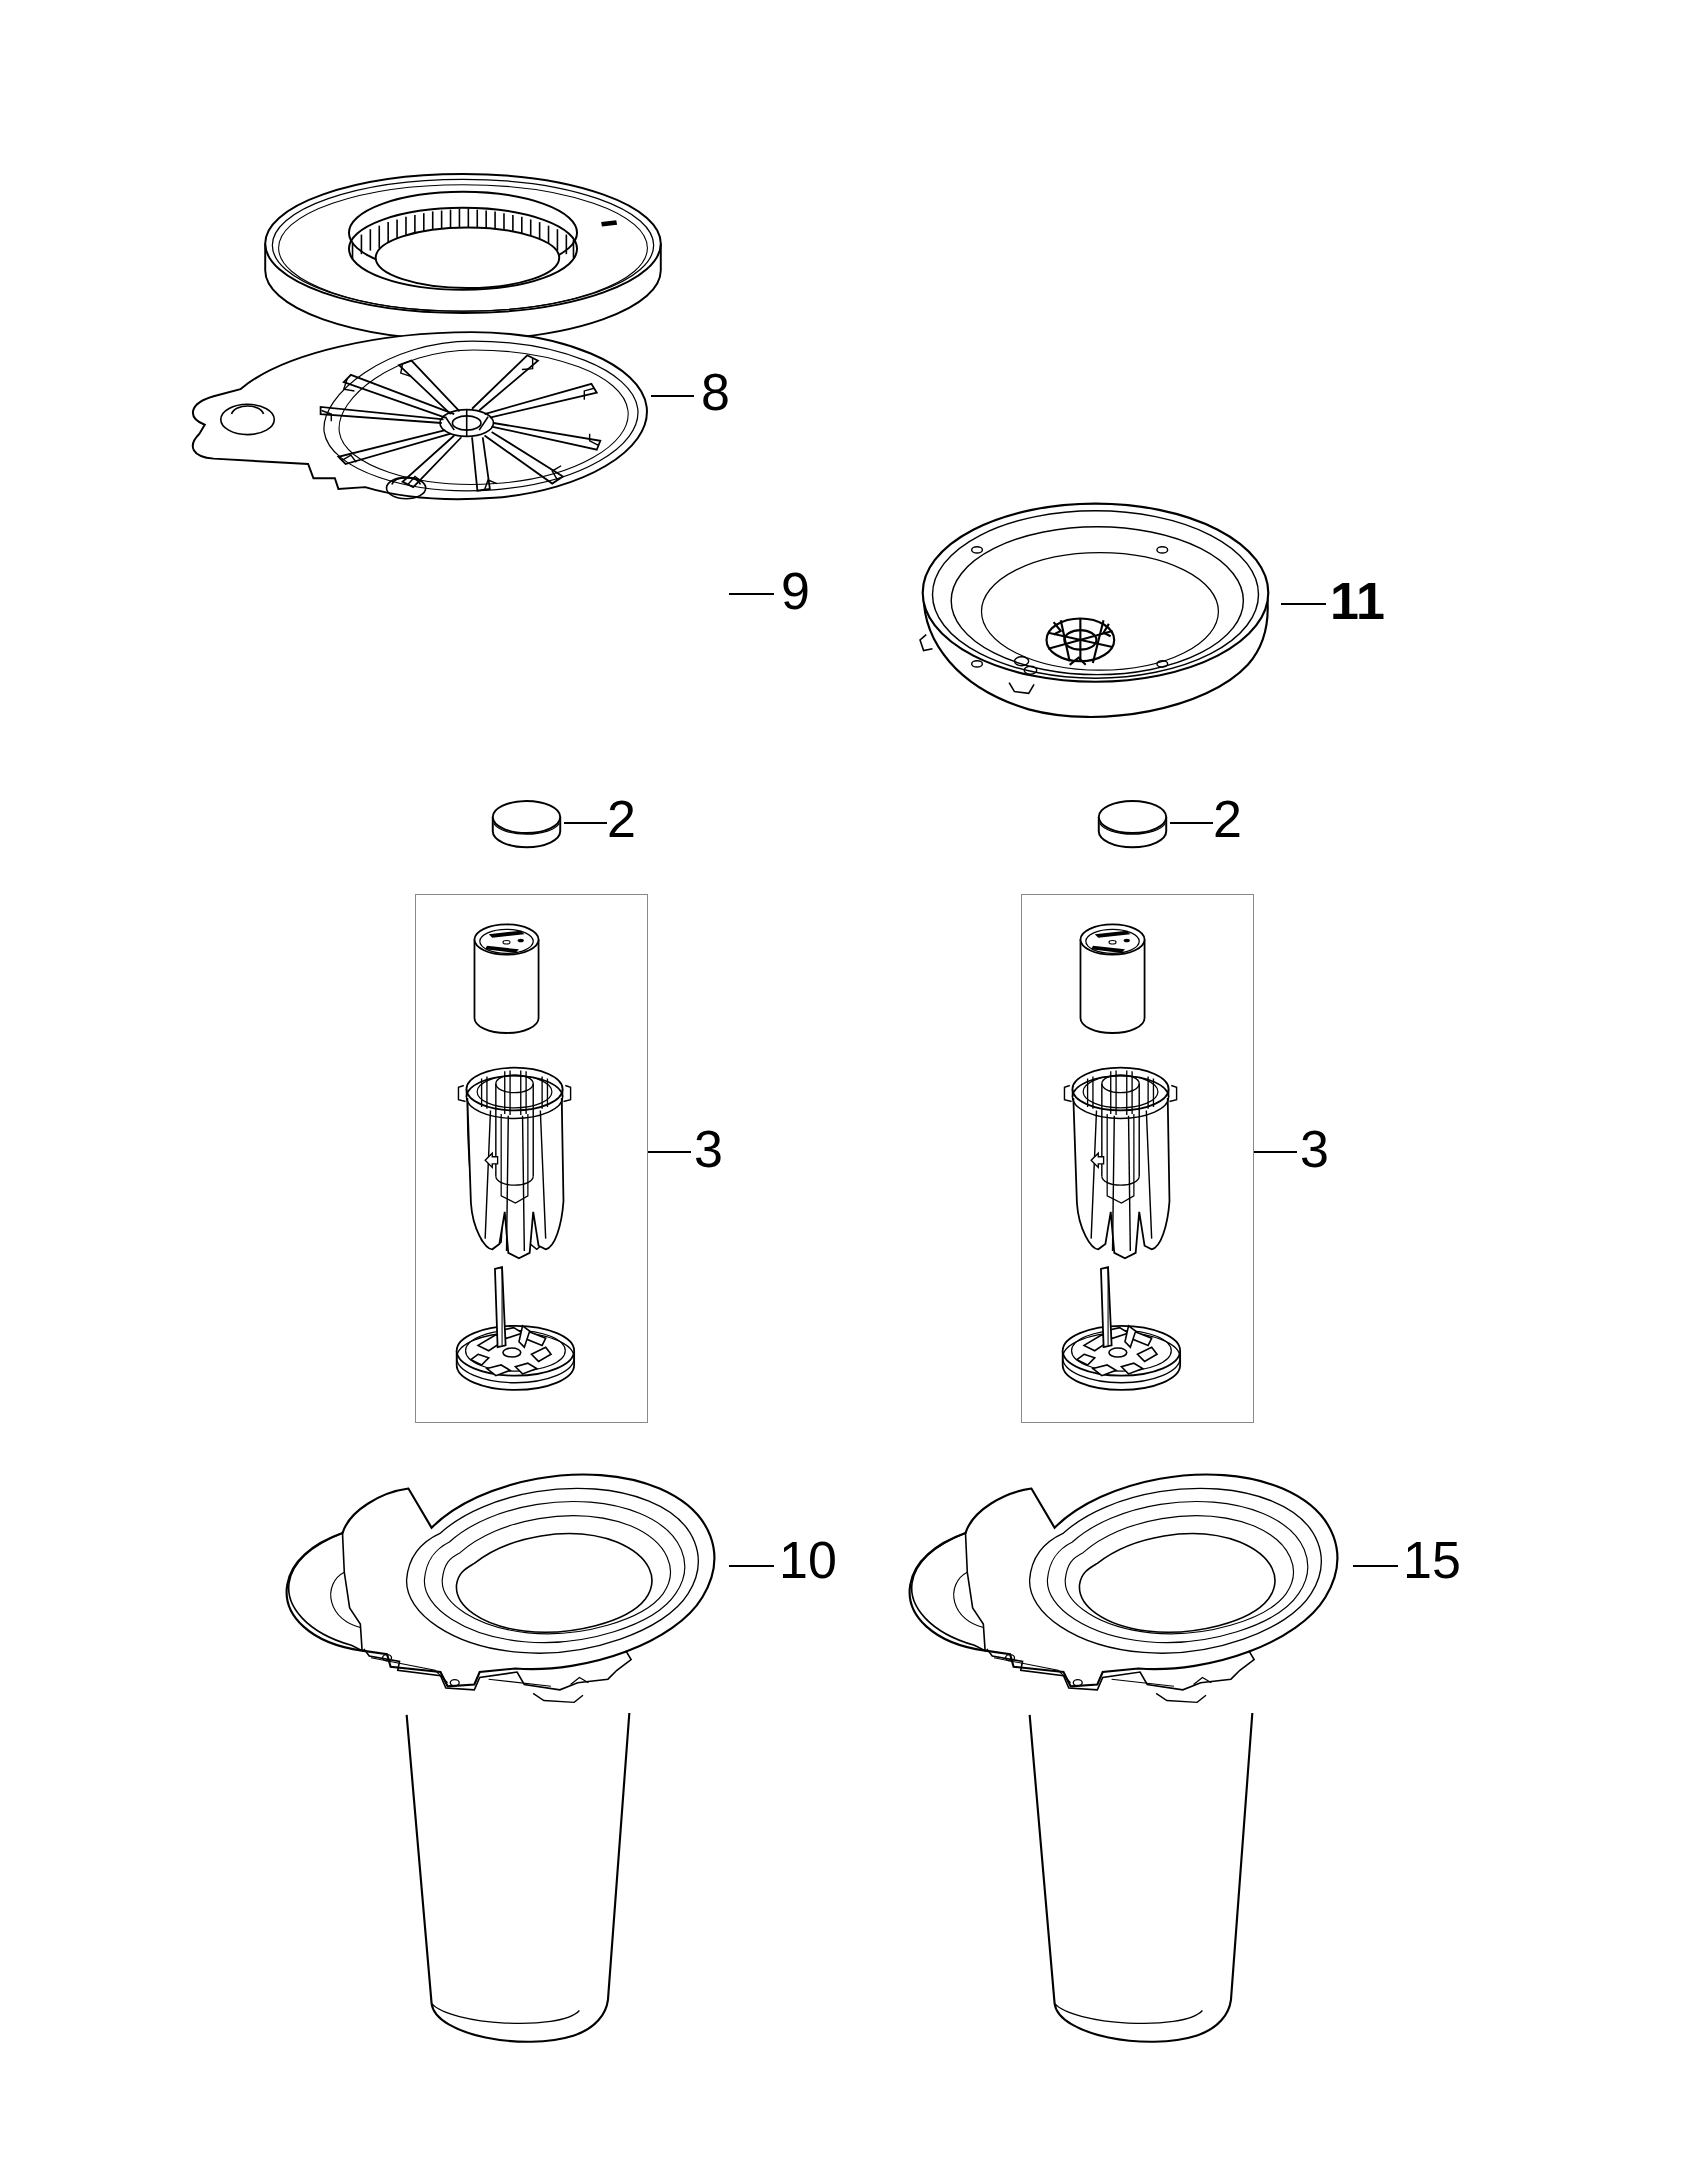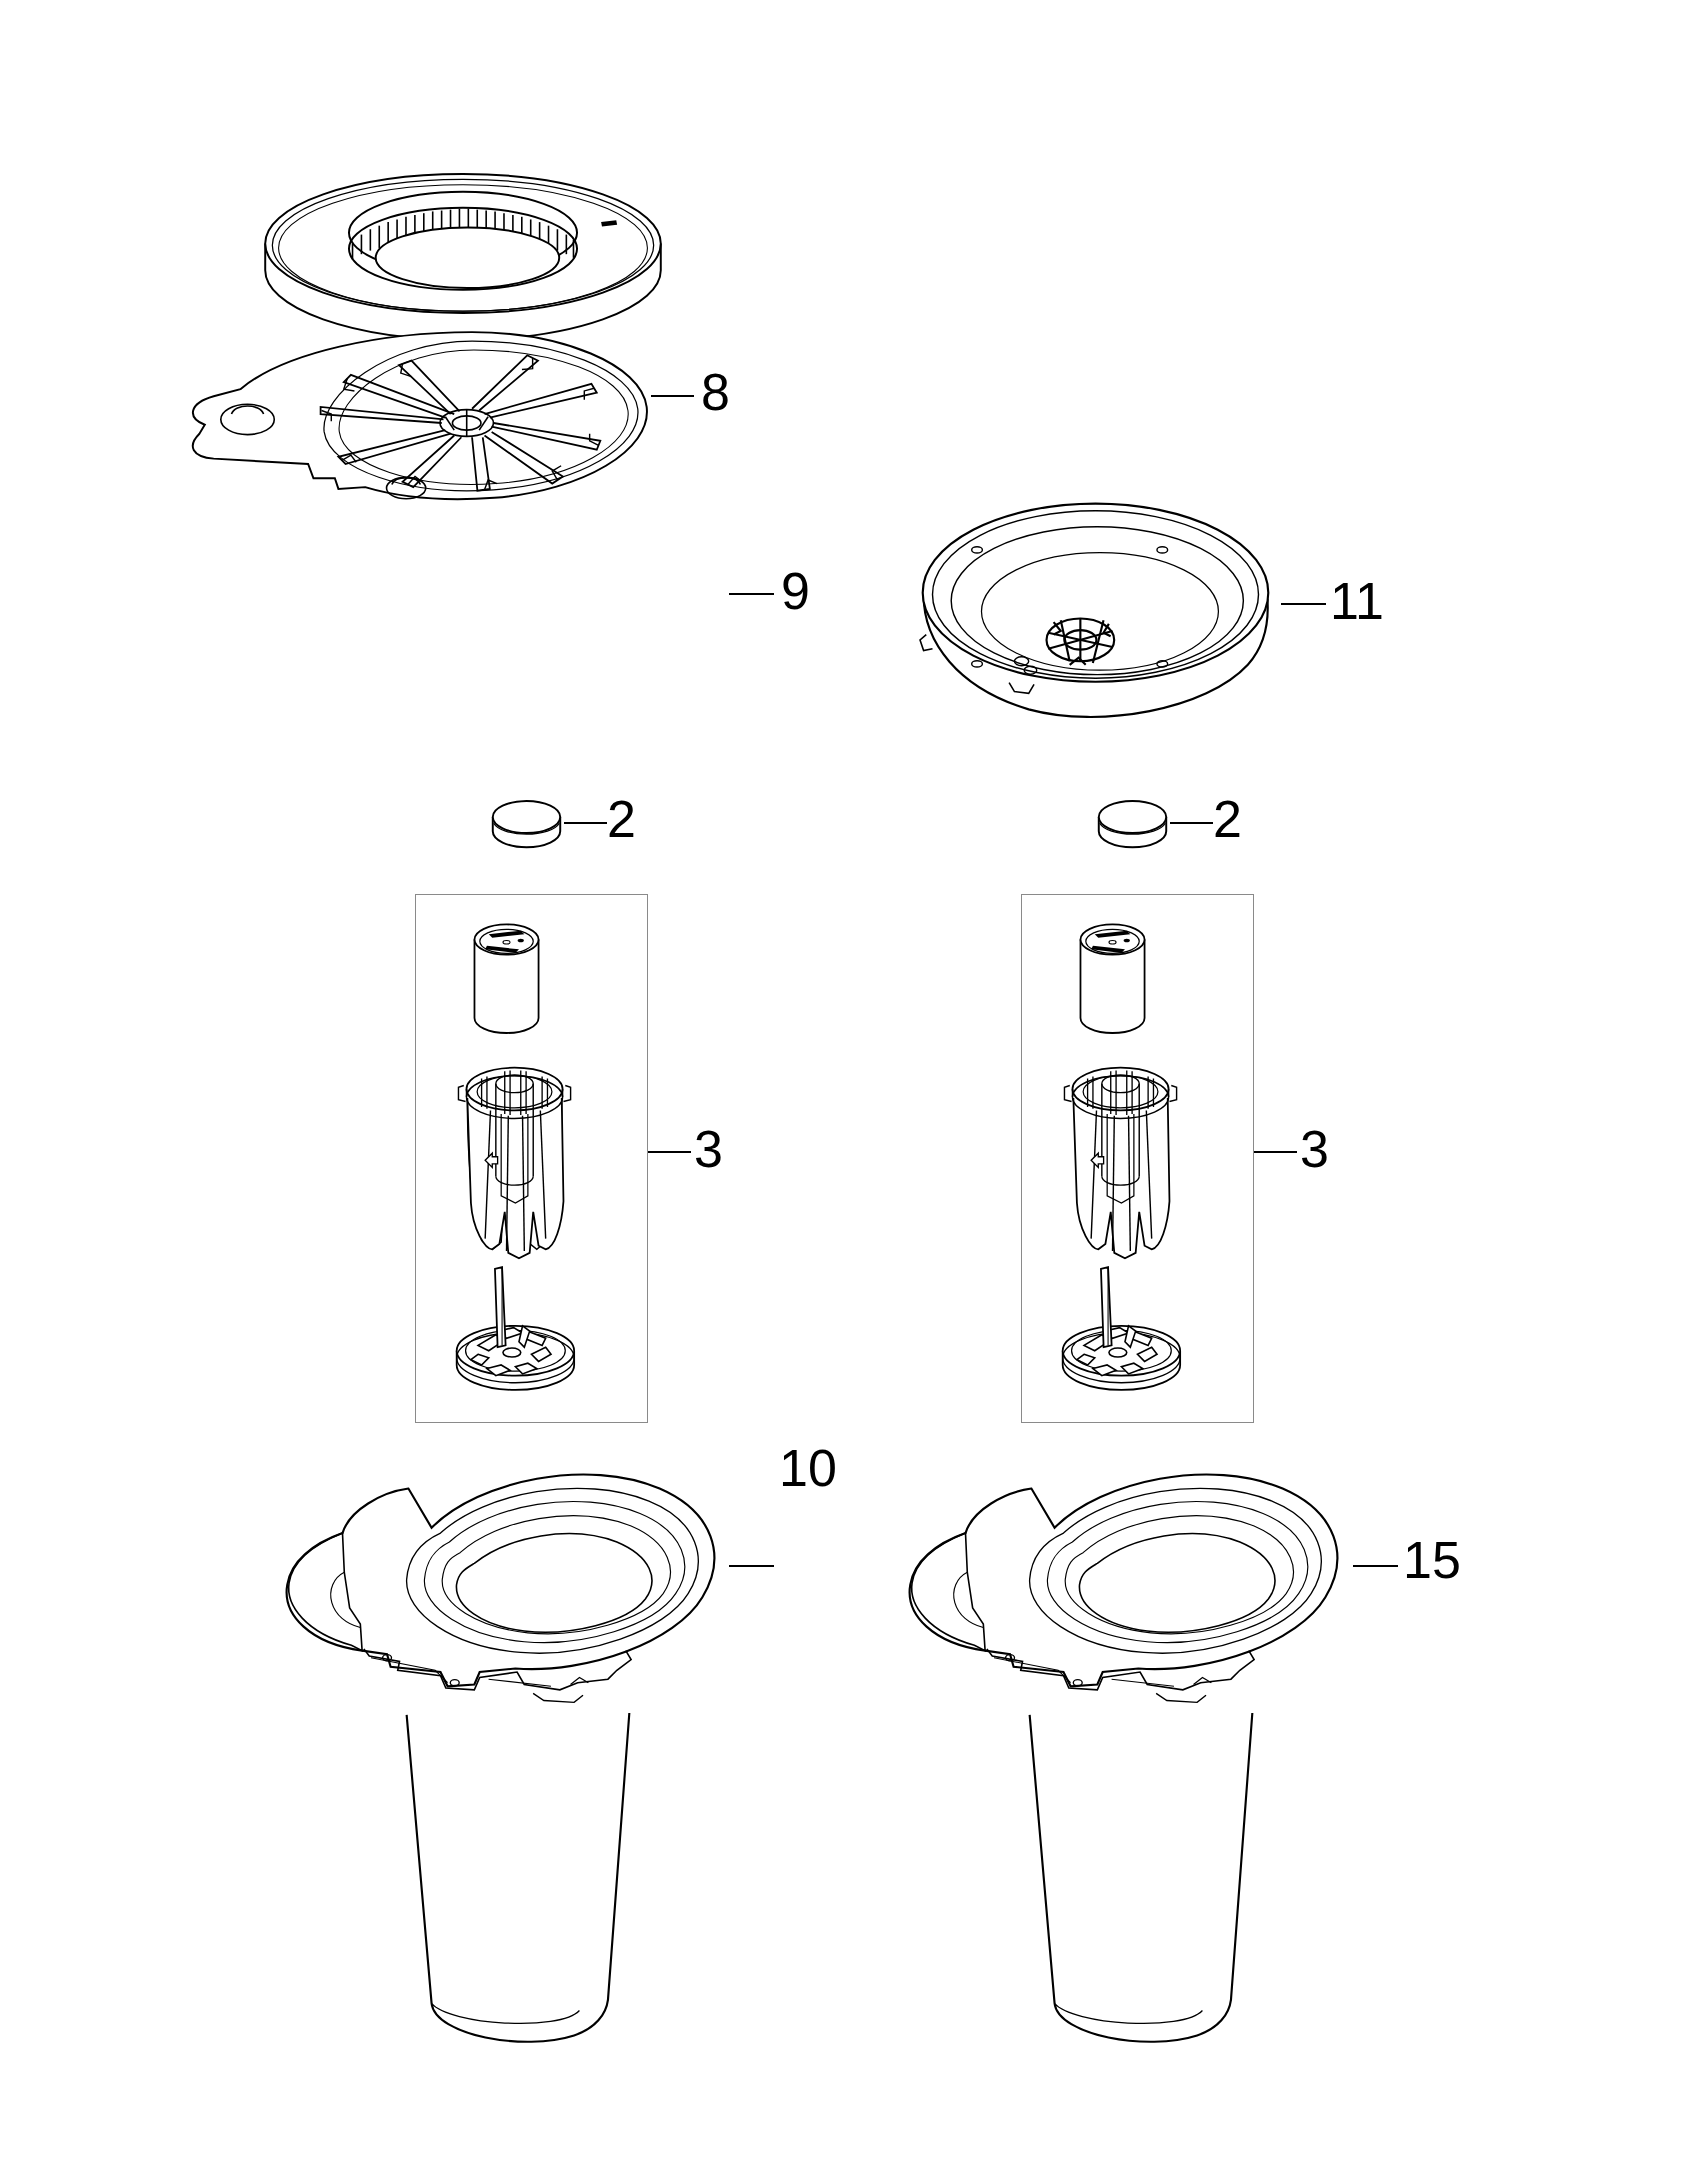--- a/index.html
+++ b/index.html
@@ -251,21 +251,21 @@
           <path d="M176,136 L186,182"></path>
           <path d="M224,136 L212,184"></path>
           <path d="M168,138 L176,148 L168,152"></path>
           <path d="M230,140 L224,150 L232,154"></path>
           <path d="M186,186 L196,178 L204,186"></path>
         </g>
       </g>
     </svg>
   </div>
   <div class="leader" style="left:1281px; top:603px; width:45px;"></div>
-  <div class="callout-label" style="left:1330px; top:575px;">11</div>
+  <div class="callout-label" style="left:1330px; top:575px;font-weight:bold;">11</div>
 
   <div class="part" style="left:491px; top:799px;">
     <svg width="71" height="52" viewBox="0 0 80 58">
       <g fill="#fff" stroke="#000" stroke-width="2.2">
         <path d="M2,20 L2,36 a38,18 0 0 0 76,0 L78,20"></path>
         <ellipse cx="40" cy="20" rx="38" ry="18"></ellipse>
         <path d="M3,27 a38,16 0 0 0 74,0" fill="none" stroke-width="1.3"></path>
       </g>
     </svg>
   </div>
@@ -454,21 +454,21 @@
 
         <ellipse cx="146" cy="252" rx="5" ry="3.5" stroke-width="1.5"></ellipse>
         <ellipse cx="222" cy="280" rx="5" ry="3.5" stroke-width="1.5"></ellipse>
 
         <path d="M352,282 L362,274 L372,280" stroke-width="1.4"></path>
         <path d="M310,292 L322,300 L356,302 L366,294" stroke-width="1.6"></path>
       </g>
     </svg>
   </div>
   <div class="leader" style="left:729px; top:1565px; width:45px;"></div>
-  <div class="callout-label" style="left:779px; top:1442px;">10</div>
+  <div class="callout-label" style="left:779px; top:1534px;">10</div>
 
   <div class="part" style="left:880px; top:1433px;">
     <svg width="481" height="642" viewBox="0 0 540 720">
       <g fill="none" stroke="#000" stroke-width="2.4">
         <path d="M168,316 L196,640 C200,676 300,694 356,676 C380,668 392,652 394,636 L418,314" fill="#fff"></path>
         <path d="M196,640 C216,664 340,672 362,648" stroke-width="1.4"></path>
         <path d="M196,106
                  C250,52 372,28 452,62
                  C512,88 528,138 500,184
                  C470,234 372,270 290,264

